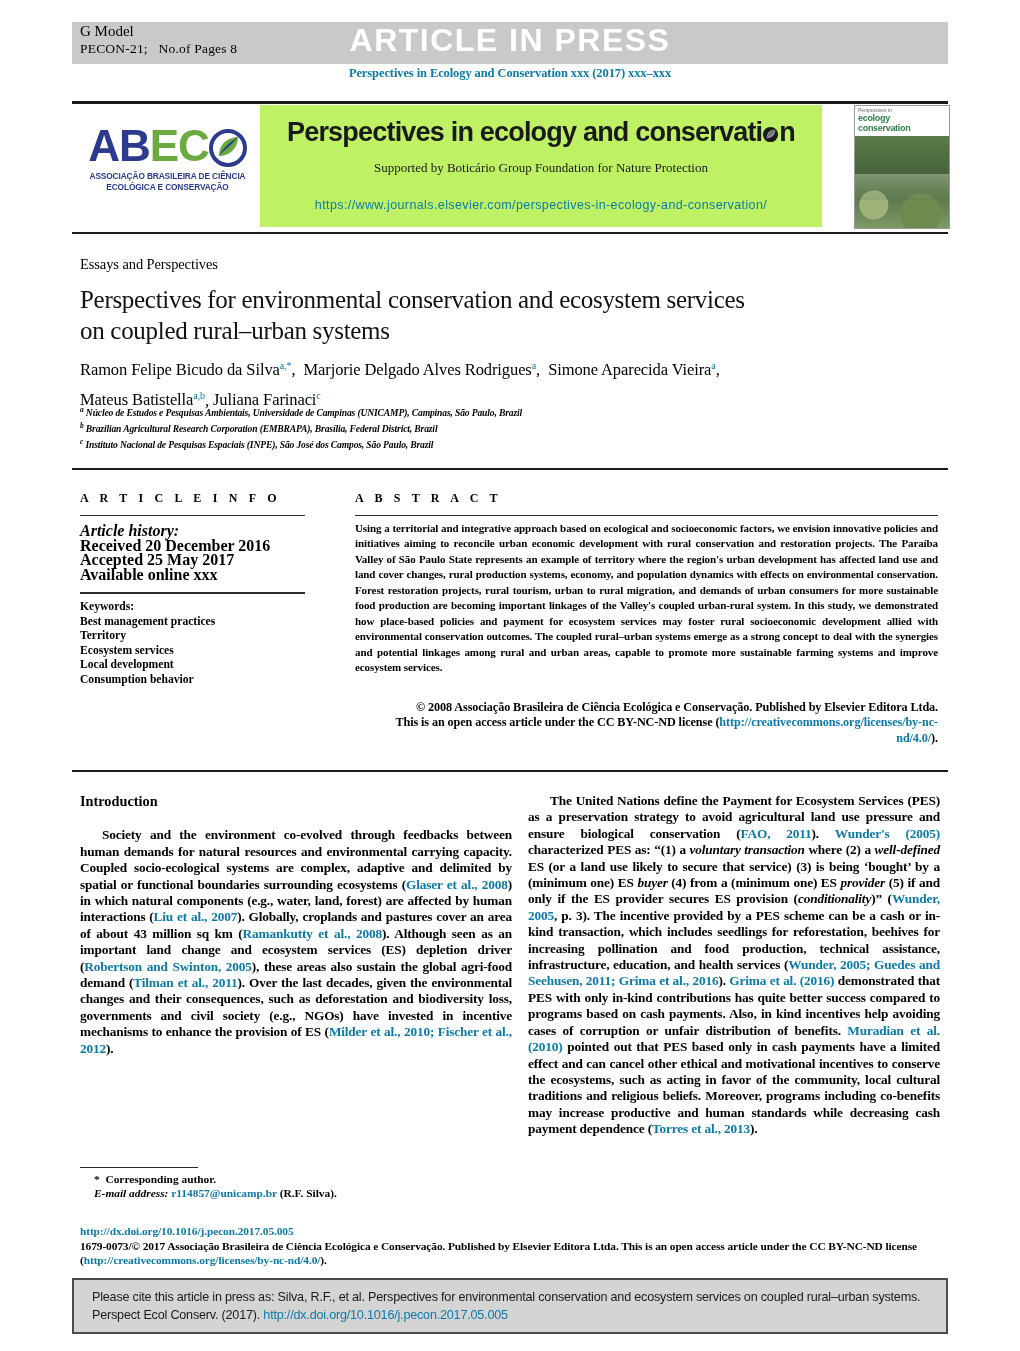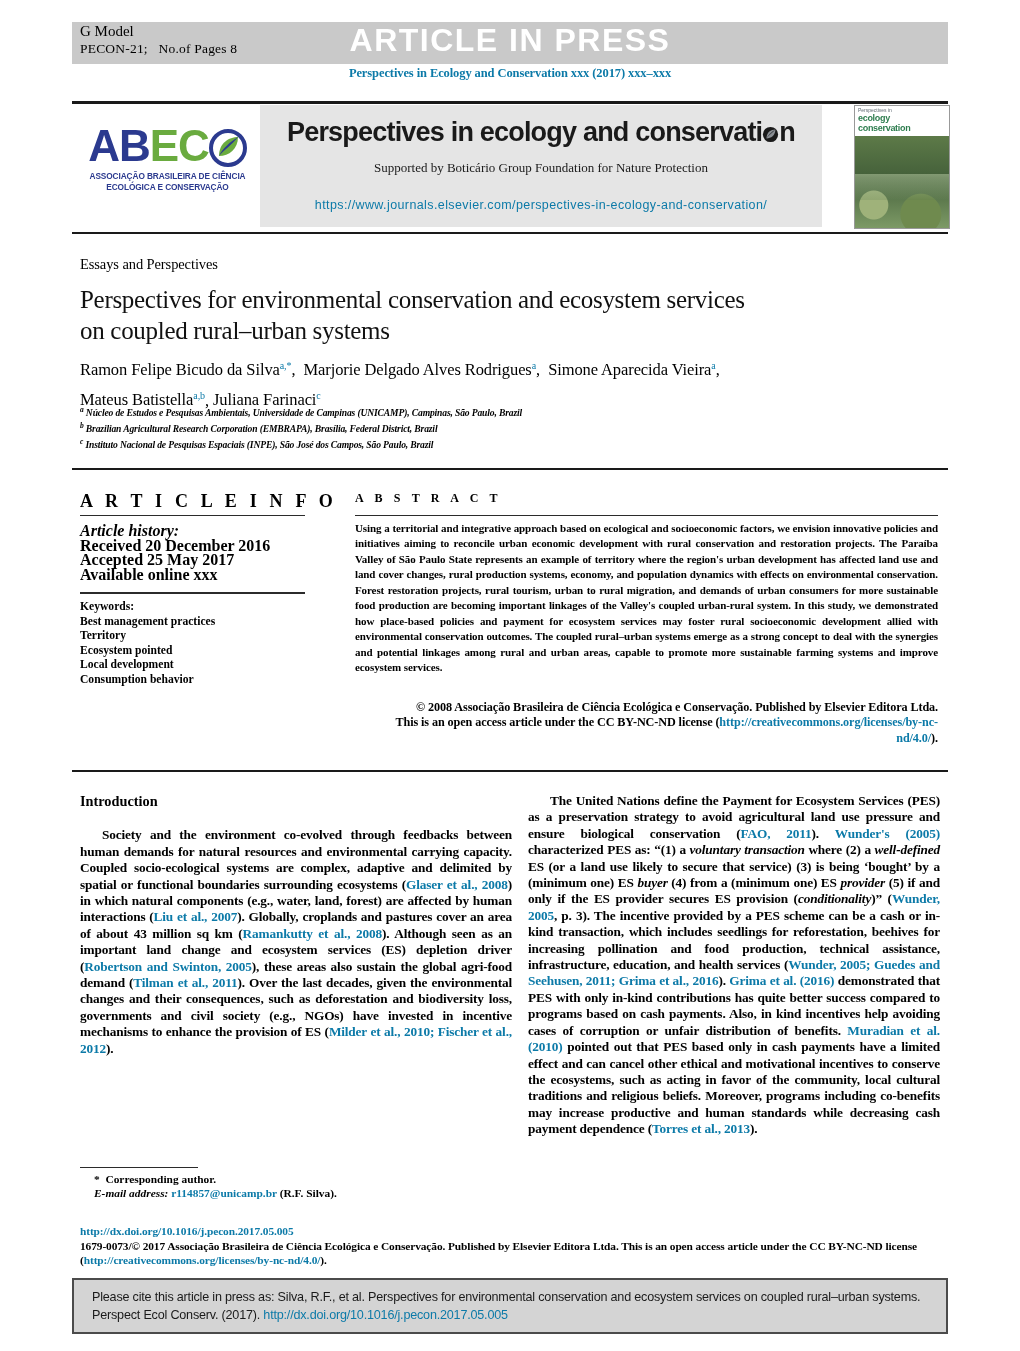--- a/index.html
+++ b/index.html
@@ -37,21 +37,21 @@
   .rule-thick{position:absolute;left:72px;width:876px;height:3px;background:#1a1a1a;}
   .masthead{position:absolute;left:72px;top:105px;width:876px;height:122px;}
   .abeco-wrap{position:absolute;left:8px;top:18px;width:175px;text-align:center;}
   .abeco-word{font-family:"Liberation Sans",sans-serif;font-weight:bold;font-size:44px;letter-spacing:-1px;line-height:46px;}
   .abeco-word .ab{color:#2b3a8f;text-align:right;}
   .abeco-word .ec{color:#6aab3f;}
   .abeco-mark{display:inline-block;position:relative;width:38px;height:38px;vertical-align:-6px;}
   .abeco-sub{font-family:"Liberation Sans",sans-serif;font-weight:bold;font-size:8.3px;color:#2b3a8f;line-height:10.5px;letter-spacing:-0.1px;margin-top:2px;}
 
   .banner{
-    position:absolute;left:188px;top:0;width:562px;height:122px;background:#e5e5e5;
+    position:absolute;left:188px;top:0;width:562px;height:122px;background:#bef264;
   }
   .banner-title{
     position:absolute;left:0;top:12px;width:562px;text-align:center;
     font-family:"Liberation Sans",sans-serif;font-weight:bold;font-size:27px;
     letter-spacing:-0.8px;color:#1a1a1a;
   }
   .banner-title .omark{display:inline-block;width:17px;height:17px;position:relative;vertical-align:-2px;margin:0 0 0 0;}
   .banner-sub{
     position:absolute;left:0;top:55px;width:562px;text-align:center;
     font-family:"Liberation Serif",serif;font-size:13px;color:#1a1a1a;
@@ -98,21 +98,21 @@
     position:absolute;left:80px;top:404px;width:820px;
     font-family:"Liberation Serif",serif;font-style:italic;font-weight:bold;
     font-size:9.6px;line-height:12.6px;letter-spacing:-0.15px;
   }
   .affils sup{font-size:7.5px;}
 
   
   .hr-thin{position:absolute;background:#2b2b2b;}
   .infohead{
     position:absolute;left:80px;top:491px;
-    font-family:"Liberation Serif",serif;font-weight:bold;font-size:18px;letter-spacing:4.2px;
+    font-family:"Liberation Serif",serif;font-weight:bold;font-size:12px;letter-spacing:4.2px;
   }
   .absthead{
     position:absolute;left:355px;top:491px;
     font-family:"Liberation Serif",serif;font-weight:bold;font-size:12px;letter-spacing:4.2px;
   }
   .infoblock{
     position:absolute;left:80px;top:524px;width:225px;
     font-family:"Liberation Serif",serif;font-size:16px;line-height:14.6px;font-weight:bold;
   }
   .infoblock .it{font-style:italic;}
@@ -249,21 +249,21 @@
     <div class="it">Article history:</div>
     <div>Received 20 December 2016</div>
     <div>Accepted 25 May 2017</div>
     <div>Available online xxx</div>
   </div>
   <div class="hr-thin" style="left:80px;top:592px;width:225px;height:2px;"></div>
   <div class="kwblock">
     <div class="it">Keywords:</div>
     <div>Best management practices</div>
     <div>Territory</div>
-    <div>Ecosystem pointed</div>
+    <div>Ecosystem services</div>
     <div>Local development</div>
     <div>Consumption behavior</div>
   </div>
 
   <div class="absthead">A B S T R A C T</div>
   <div class="hr-thin" style="left:355px;top:515px;width:583px;height:1px;"></div>
   <div class="abstract">Using a territorial and integrative approach based on ecological and socioeconomic factors, we envision innovative policies and initiatives aiming to reconcile urban economic development with rural conservation and restoration projects. The Paraíba Valley of São Paulo State represents an example of territory where the region's urban development has affected land use and land cover changes, rural production systems, economy, and population dynamics with effects on environmental conservation. Forest restoration projects, rural tourism, urban to rural migration, and demands of urban consumers for more sustainable food production are becoming important linkages of the Valley's coupled urban-rural system. In this study, we demonstrated how place-based policies and payment for ecosystem services may foster rural socioeconomic development allied with environmental conservation outcomes. The coupled rural–urban systems emerge as a strong concept to deal with the synergies and potential linkages among rural and urban areas, capable to promote more sustainable farming systems and improve ecosystem services.</div>
   <div class="copyright">
     <span>© 2008 Associação Brasileira de Ciência Ecológica e Conservação. Published by Elsevier Editora Ltda.</span><br>
     <span>This is an open access article under the CC BY-NC-ND license (</span><span class="lnk">http://creativecommons.org/licenses/by-nc-nd/4.0/</span><span>).</span>

